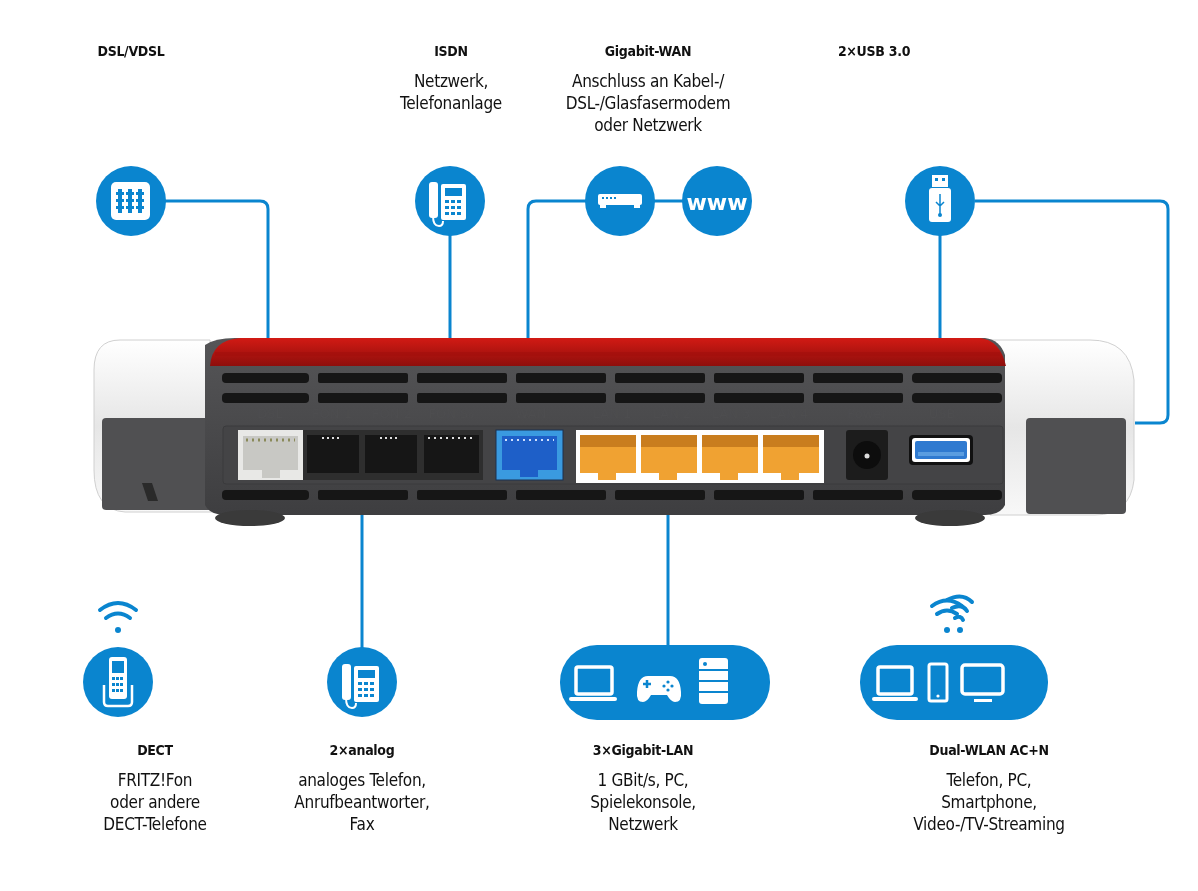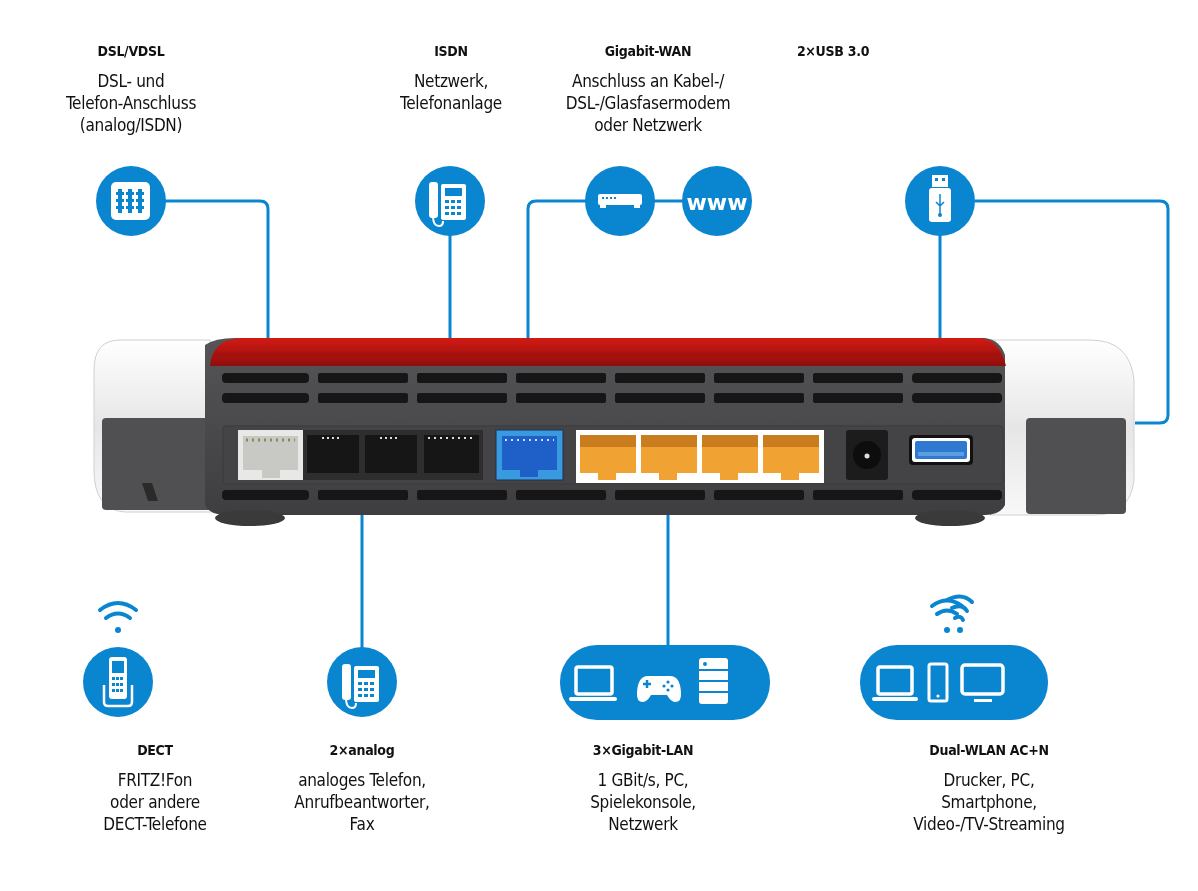--- a/index.html
+++ b/index.html
@@ -9,42 +9,37 @@
   .desc{font-size:17px;line-height:22px;margin-top:6px;letter-spacing:-0.3px;}
   .desc div{white-space:nowrap;}
   svg.main{position:absolute;left:0;top:0;}
   .port-lbl{font-family:"DejaVu Sans",sans-serif;font-size:13px;fill:#4d4d4f;}
 </style>
 </head>
 <body>
 
 <div class="lbl" style="left:131px;top:38px;">
   <div class="ttl">DSL/VDSL</div>
-  <div class="desc">
-    <div>DSL- und</div>
-    <div>Telefon-Anschluss</div>
-    <div>(analog/ISDN)</div>
-  </div>
 </div>
 <div class="lbl" style="left:451px;top:38px;">
   <div class="ttl">ISDN</div>
   <div class="desc">
     <div>Netzwerk,</div>
     <div>Telefonanlage</div>
   </div>
 </div>
 <div class="lbl" style="left:648px;top:38px;">
   <div class="ttl">Gigabit-WAN</div>
   <div class="desc">
     <div>Anschluss an Kabel-/</div>
     <div>DSL-/Glasfasermodem</div>
     <div>oder Netzwerk</div>
   </div>
 </div>
-<div class="lbl" style="left:833px;top:38px;">
+<div class="lbl" style="left:874px;top:38px;">
   <div class="ttl">2×USB 3.0</div>
 </div>
 
 <div class="lbl" style="left:127px;top:737px;margin-left:28px;">
   <div class="ttl">DECT</div>
   <div class="desc">
     <div>FRITZ!Fon</div>
     <div>oder andere</div>
     <div>DECT-Telefone</div>
   </div>
@@ -61,21 +56,21 @@
   <div class="ttl">3×Gigabit-LAN</div>
   <div class="desc">
     <div>1 GBit/s, PC,</div>
     <div>Spielekonsole,</div>
     <div>Netzwerk</div>
   </div>
 </div>
 <div class="lbl" style="left:989px;top:737px;">
   <div class="ttl">Dual-WLAN AC+N</div>
   <div class="desc">
-    <div>Drucker, PC,</div>
+    <div>Telefon, PC,</div>
     <div>Smartphone,</div>
     <div>Video-/TV-Streaming</div>
   </div>
 </div>
 
 <svg class="main" width="1198" height="891" viewBox="0 0 1198 891">
   <defs>
     <linearGradient id="capGrad" x1="0" y1="0" x2="0" y2="1">
       <stop offset="0" stop-color="#ffffff"></stop>
         <stop offset="0.5" stop-color="#e6e6e6"></stop>

